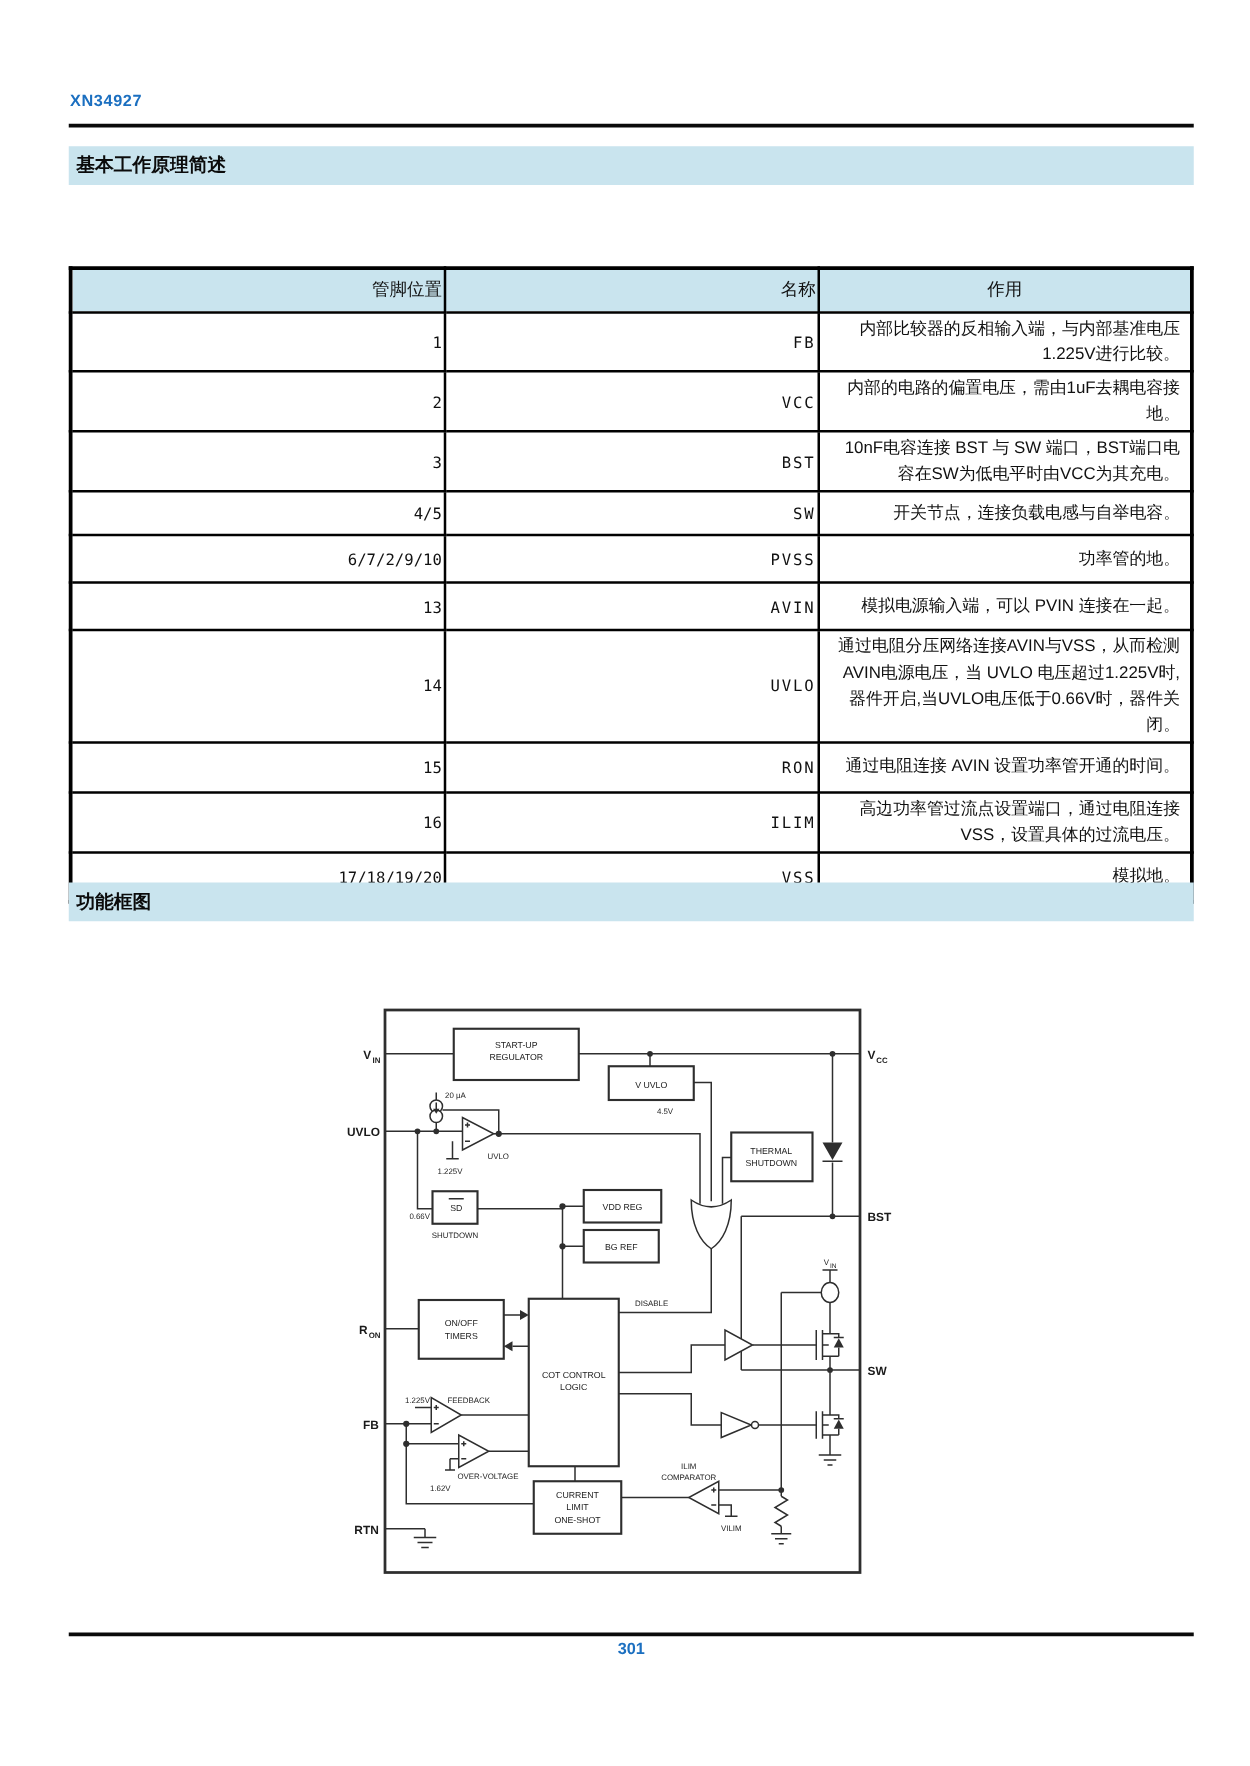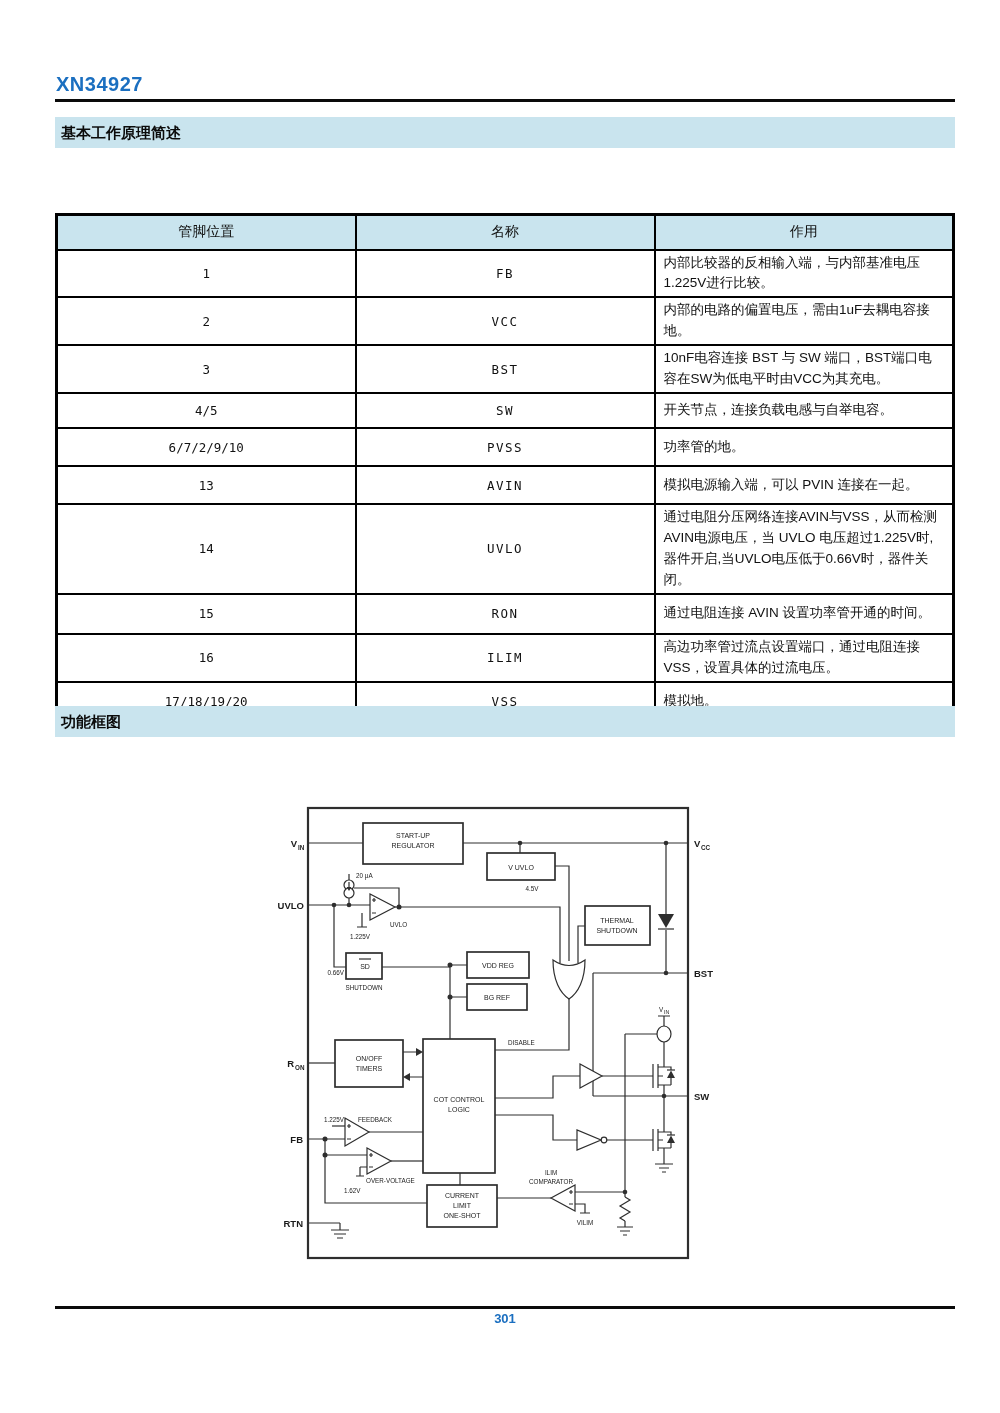--- a/index.html
+++ b/index.html
@@ -1,25 +1,25 @@
 <!DOCTYPE html>
 <html><head>
 <meta charset="utf-8">
 <style>
   html,body{margin:0;padding:0;background:#e8e8e8;}
   .page{position:relative;width:1000px;height:1413px;background:#ffffff;overflow:hidden;
         font-family:"Liberation Sans",sans-serif;color:#111;}
   .abs{position:absolute;}
-  .doc-title{left:56px;top:73px;font-size:20px;font-weight:bold;color:#1b6fc0;letter-spacing:.5px;}
+  .doc-title{left:56px;top:73px;font-size:13px;font-weight:bold;color:#1b6fc0;letter-spacing:.5px;}
   .rule{left:55px;width:900px;height:3px;background:#0a0a0a;}
   .band{left:55px;width:900px;height:31px;background:#c9e4ee;font-size:15px;font-weight:bold;
         line-height:31px;padding-left:6px;box-sizing:border-box;color:#0b0b0b;}
   .tablewrap{left:55px;top:213px;width:900px;}
   table.pins{border-collapse:collapse;table-layout:fixed;width:900px;border:3px solid #000;}
-  table.pins td,table.pins th{border:2px solid #000;vertical-align:middle;overflow:hidden;}
+  table.pins td,table.pins th{border:2px solid #000;vertical-align:middle;overflow:hidden;text-align:right;}
   table.pins th{background:#c9e4ee;font-size:14px;font-weight:normal;}
   td.pos{width:142px;text-align:center;font-family:"DejaVu Sans Mono",monospace;font-size:12.5px;}
   td.nm{width:132px;text-align:center;font-family:"DejaVu Sans Mono",monospace;font-size:12.5px;letter-spacing:1.5px;}
   td.ds{width:614px;text-align:left;font-size:13.5px;padding:2px 8px;line-height:1.55;}
   .footer-num{left:55px;top:1311px;width:900px;text-align:center;color:#1b6fc0;font-weight:bold;font-size:13px;}
   
   svg text{fill:#222;font-family:"Liberation Sans",sans-serif;}
   .wire{stroke:#2e2e2e;stroke-width:1.2;fill:none;}
   .thick{stroke:#2e2e2e;stroke-width:2.2;fill:none;}
   .box{fill:#fff;stroke:#2e2e2e;stroke-width:1.7;}

